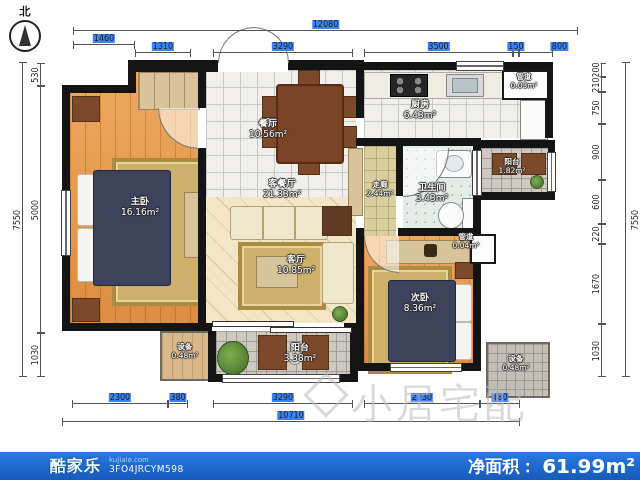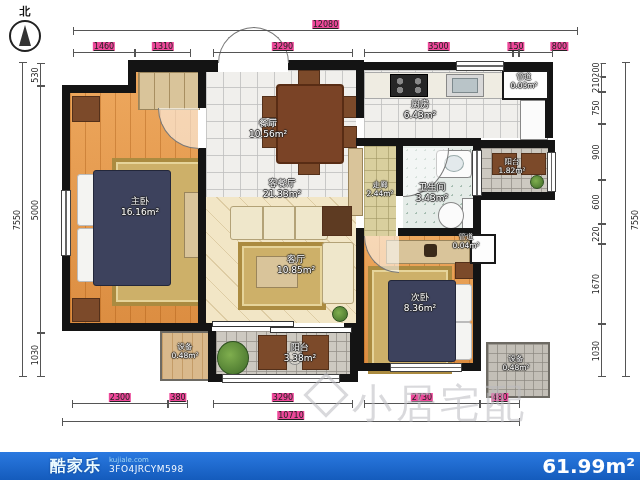--- a/index.html
+++ b/index.html
@@ -34,27 +34,27 @@
   .bedm{background:#3d425d;border:1px solid #23273a;border-radius:3px;}
   .pillow{background:#f4f4f2;border:1px solid #bbb;border-radius:3px;}
   .brown{background:#7c4a2a;border:1px solid #53301a;}
   .tan{background:#d9c49a;border:1px solid #9a855c;}
   .sofa{background:#efe7cb;border:1px solid #b3a277;border-radius:3px;}
   .white{background:#fbfbfb;border:1px solid #888;}
   .green{background:radial-gradient(circle at 40% 40%,#7fae4e,#3f6b28);border-radius:50%;border:1px solid #2e5120;}
   
   .lab{position:absolute;z-index:50;text-align:center;color:#fff;font-size:9px;line-height:1.2;
        text-shadow:-1px 0 1px #222,1px 0 1px #222,0 -1px 1px #222,0 1px 1px #222;}
-  .lab .nm{font-weight:normal;text-align:center;}
+  .lab .nm{font-weight:bold;text-align:center;}
   .lab.small{font-size:7.5px;}
   
   .dimh{position:absolute;border-top:1px solid #555;z-index:48;}
   .dimh:before,.dimh:after{content:"";position:absolute;top:-4px;width:1px;height:8px;background:#555;}
   .dimh:before{left:0;} .dimh:after{right:0;}
-  .dimh .t{position:absolute;left:50%;top:-11px;transform:translateX(-50%);font-size:8px;color:#222;background:#ec4899;padding:0 1px;white-space:nowrap;text-decoration:underline;}
+  .dimh .t{position:absolute;left:50%;top:-11px;transform:translateX(-50%);font-size:8px;color:#222;background:#3b82f6;padding:0 1px;white-space:nowrap;}
   .dimv{position:absolute;border-left:1px solid #555;z-index:48;}
   .dimv:before,.dimv:after{content:"";position:absolute;left:-4px;height:1px;width:8px;background:#555;}
   .dimv:before{top:0;} .dimv:after{bottom:0;}
   .dimv .t{position:absolute;top:50%;left:-6px;transform:translate(-50%,-50%) rotate(-90deg);font-size:8px;color:#222;background:#fff;padding:0 1px;white-space:nowrap;}
   
   .compass{position:absolute;left:8px;top:4px;z-index:55;text-align:center;width:34px;}
   .compass .n{font-size:11px;font-weight:bold;color:#111;}
   .compass .circ{width:28px;height:28px;border:2px solid #222;border-radius:50%;margin:1px auto 0;position:relative;}
   .compass .needle{position:absolute;left:50%;top:3px;transform:translateX(-50%);width:0;height:0;
       border-left:6px solid transparent;border-right:6px solid transparent;border-bottom:21px solid #333;}
@@ -237,21 +237,21 @@
   <div>0.03m²</div>
 </div>
 <div class="lab small" style="left:438px;top:232px;width:56px;">
   <div class="nm">管道</div>
   <div>0.04m²</div>
 </div>
 
 <div class="dimh" style="left:73px;top:30px;width:505px;">
     <span class="t">12080</span>
   </div>
-<div class="dimh" style="left:73px;top:52px;width:62px;">
+<div class="dimh" style="left:73px;top:44px;width:62px;">
     <span class="t">1460</span>
   </div>
 <div class="dimh" style="left:135px;top:52px;width:56px;">
     <span class="t">1310</span>
   </div>
 <div class="dimh" style="left:213px;top:52px;width:140px;">
     <span class="t">3290</span>
   </div>
 <div class="dimh" style="left:364px;top:52px;width:149px;">
     <span class="t">3500</span>
@@ -334,14 +334,15 @@
   <span class="cube"></span><span>小居宅配</span>
 </div>
 
 <div class="footer">
   <span class="brand">酷家乐</span>
   <span class="ids">
     <span class="site">kujiale.com</span>
     <span class="code">3FO4JRCYM598</span>
   </span>
   <span class="spacer"></span>
+  <span class="arealab">净面积：</span>
   <span class="areaval">61.99m²</span>
 </div>
 
 </body></html>

